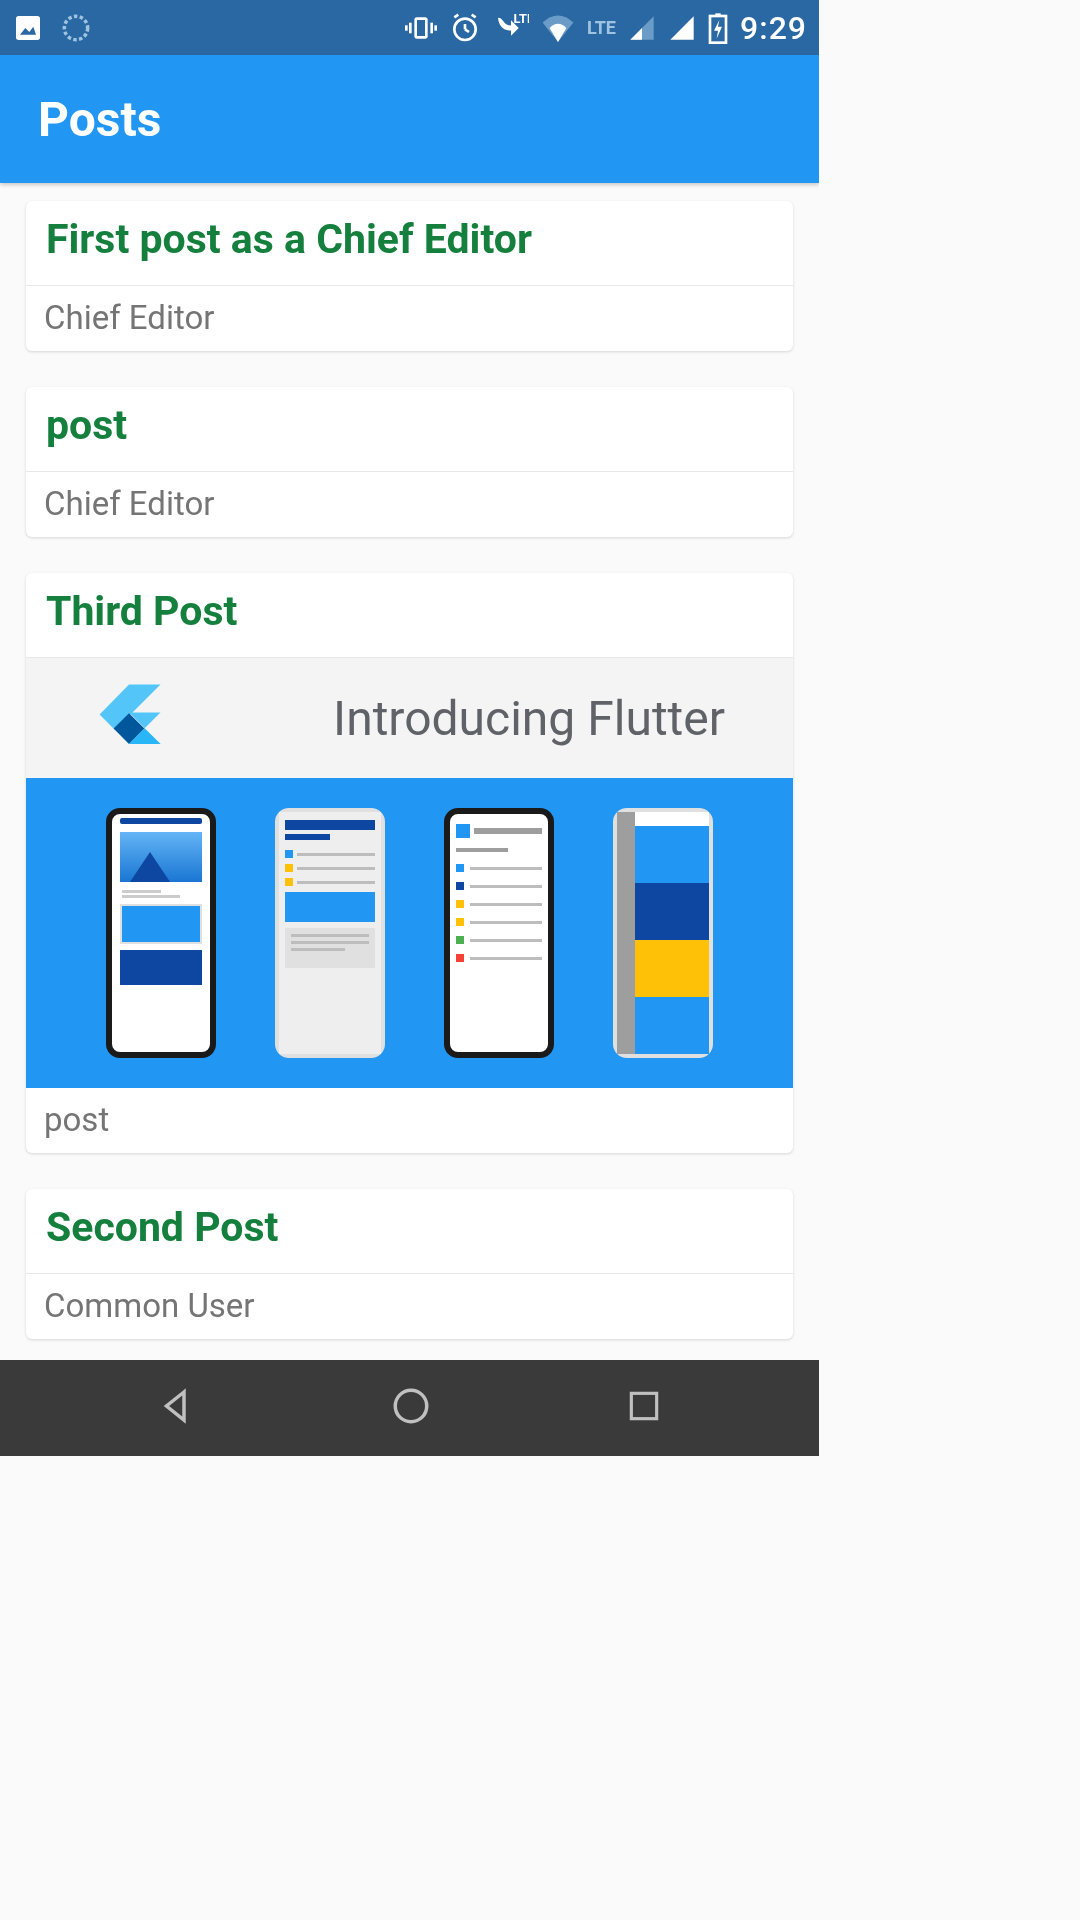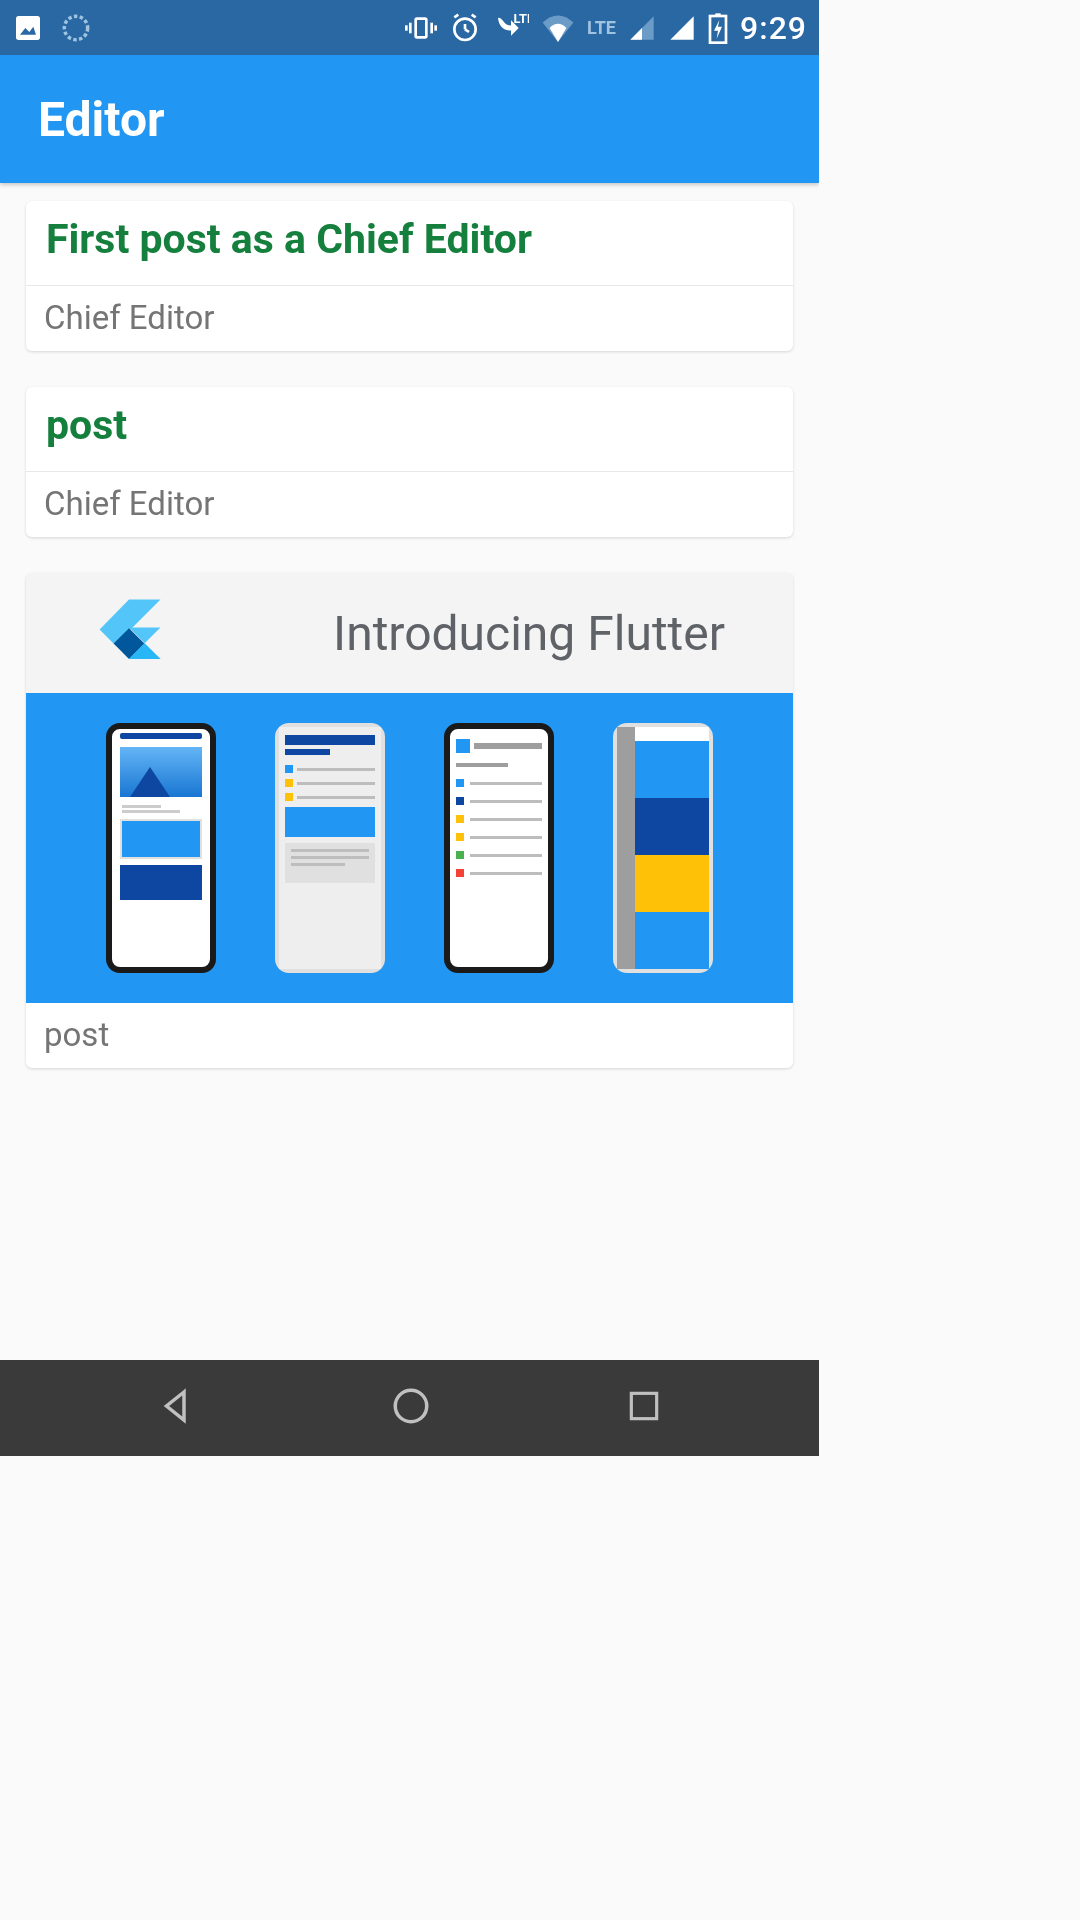--- a/index.html
+++ b/index.html
@@ -338,36 +338,37 @@
           <rect x="1" y="3" width="12" height="20" fill="none" stroke="white" stroke-width="2"></rect>
           <rect x="5" y="1" width="4" height="2" fill="white"></rect>
           <polygon points="8,6 4,14 7,14 6,20 10,11 7,11" fill="white"></polygon>
         </svg>
     </span>
     <span class="status-time">9:29</span>
   </div>
 </div>
 
 <div class="app-bar">
-  <div class="app-title">Editor</div>
+  <div class="app-title">Posts</div>
 </div>
 
 <div class="content">
 
   <div class="card">
     <div class="card-title">First post as a Chief Editor</div>
     <div class="card-author">Chief Editor</div>
   </div>
 
   <div class="card">
     <div class="card-title">post</div>
     <div class="card-author">Chief Editor</div>
   </div>
 
   <div class="card">
+    <div class="card-title">Third Post</div>
     <div class="flutter-banner">
       <div class="flutter-header">
         <span>
           <svg class="flutter-logo" viewBox="0 0 100 100">
             <polygon points="50,5 95,5 30,70 8,48" fill="#54C5F8"></polygon>
             <polygon points="50,45 95,45 72,68 50,90 95,90 50,45" fill="#54C5F8"></polygon>
             <polygon points="28,68 50,90 72,68 50,46" fill="#01579B"></polygon>
             <polygon points="50,90 72,68 95,90" fill="#29B6F6"></polygon>
           </svg>
         </span>
@@ -449,20 +450,24 @@
               <div class="phone4-b3"></div>
               <div class="phone4-b4"></div>
             </div>
           </div>
         </div>
       </div>
     </div>
     <div class="card-author">post</div>
   </div>
 
+  <div class="card">
+    <div class="card-title">Second Post</div>
+    <div class="card-author">Common User</div>
+  </div>
 
 </div>
 
 <div class="nav-bar">
   <span class="nav-icon">
     <svg width="42" height="42" viewBox="0 0 24 24" fill="none" stroke="#c0c0c0" stroke-width="2">
         <path d="M16 4 L6 12 L16 20 Z" fill="none"></path>
       </svg>
   </span>
   <span class="nav-icon">

